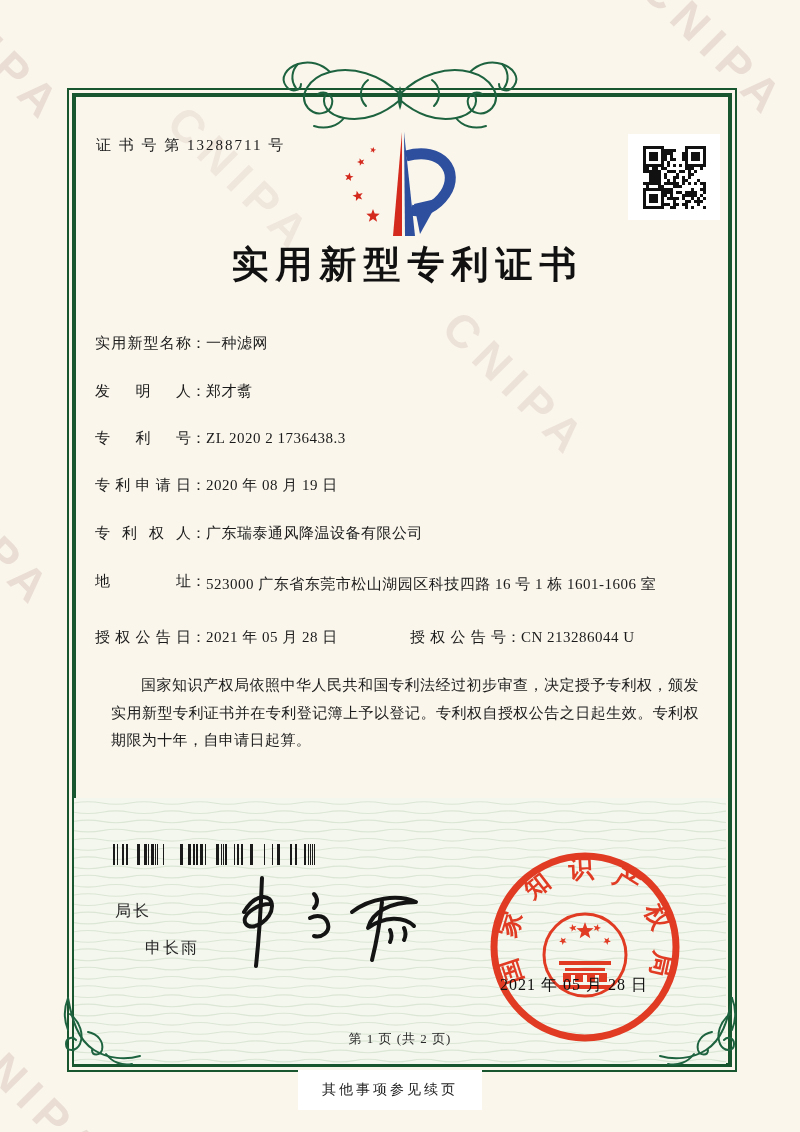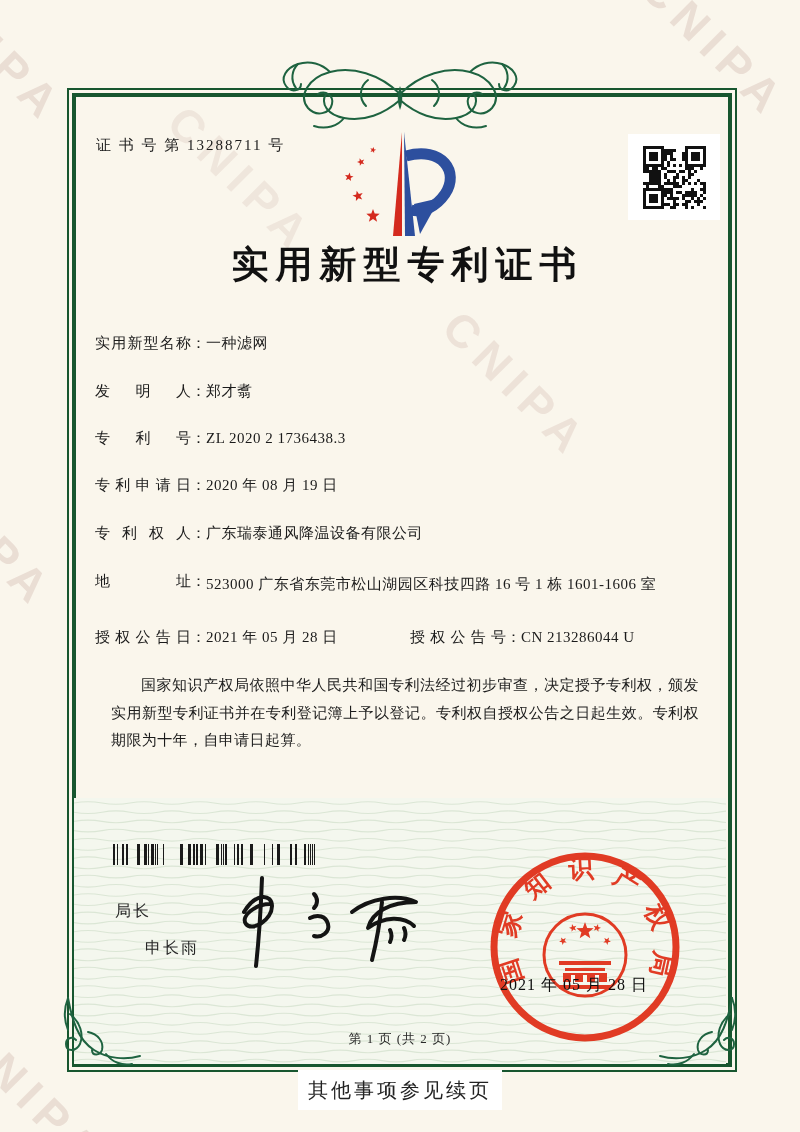--- a/index.html
+++ b/index.html
@@ -33,22 +33,22 @@
   .band{position:absolute;left:74px;top:798px;width:652px;height:266px;background:#f4f7ee;z-index:2;}
   .barcode{position:absolute;left:113px;top:844px;z-index:4;}
   .sig-title{position:absolute;left:115px;top:901px;font-family:"Liberation Sans","DejaVu Sans",sans-serif;
              font-size:16px;color:#262626;z-index:4;letter-spacing:2px;}
   .sig-name{position:absolute;left:115px;top:938px;font-family:"Liberation Sans","DejaVu Sans",sans-serif;
             font-size:16px;color:#262626;z-index:4;letter-spacing:2px;margin-left:30px;}
   .autograph{position:absolute;left:222px;top:872px;z-index:4;}
   .seal{position:absolute;left:487px;top:849px;z-index:5;}
   .seal-date{position:absolute;left:500px;top:975px;font-size:16px;color:#0e0e0e;letter-spacing:1px;z-index:6;}
   .page-num{position:absolute;left:0;right:0;top:1030px;text-align:center;font-size:13px;color:#2a2a2a;z-index:4;letter-spacing:1px;}
-  .cont{position:absolute;left:298px;top:1070px;width:204px;height:40px;background:#ffffff;z-index:4;
-        display:flex;align-items:center;justify-content:center;font-size:20px;letter-spacing:3px;color:#222;}
+  .cont{position:absolute;left:298px;top:1070px;width:184px;height:40px;background:#ffffff;z-index:4;
+        display:flex;align-items:center;justify-content:center;font-size:14px;letter-spacing:3px;color:#222;}
 </style>
 </head>
 <body>
 
 <div class="page">
 
   <span class="wm" style="left:-55px;top:-35px">CNIPA</span>
   <span class="wm" style="left:668px;top:-40px">CNIPA</span>
   <span class="wm" style="left:195px;top:95px;opacity:.65">CNIPA</span>
   <span class="wm" style="left:470px;top:300px;opacity:.8">CNIPA</span>

